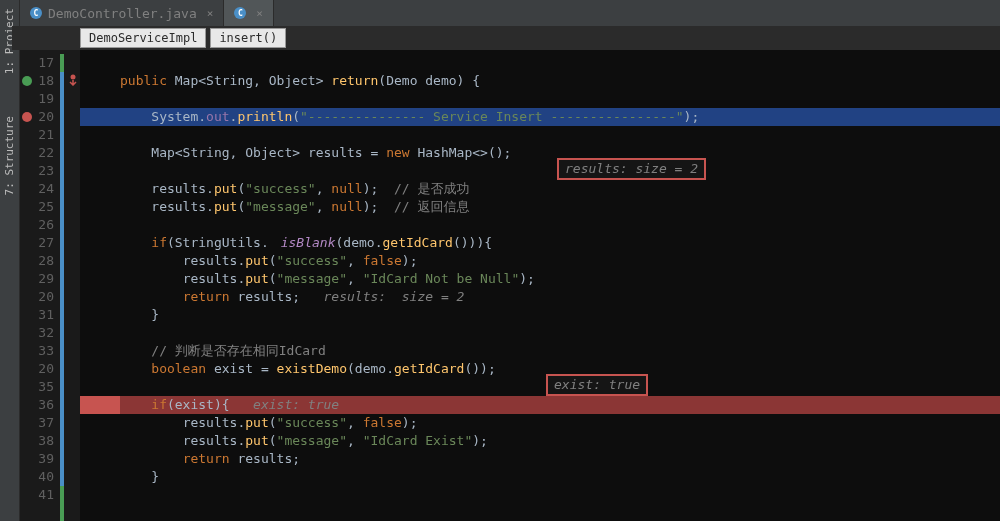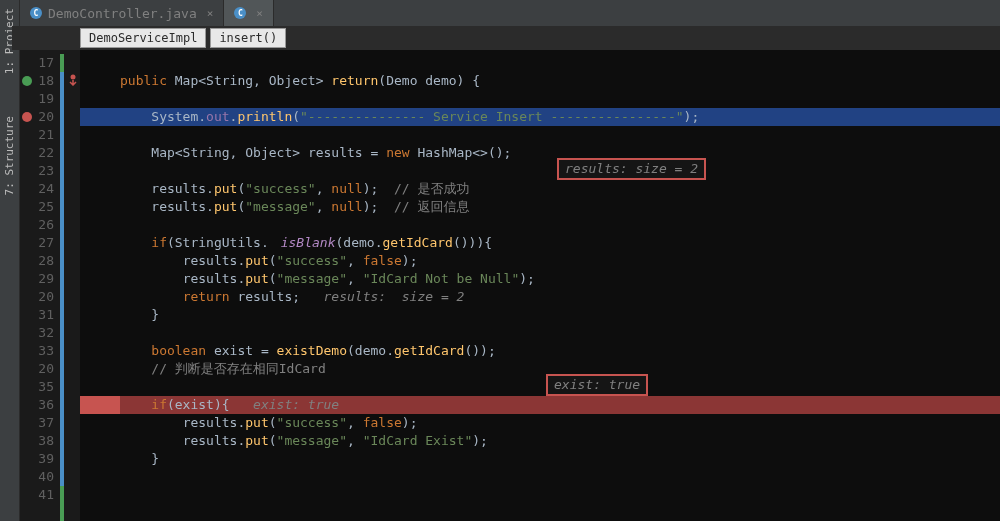--- a/index.html
+++ b/index.html
@@ -139,26 +139,27 @@
     <div class="code-line"></div>
     <div class="code-line">    <span>results</span><span>.</span><span class="method">put</span><span>(</span><span class="str">"success"</span><span>, </span><span class="kw">null</span><span>);</span><span class="comment">  // 是否成功</span></div>
     <div class="code-line">    <span>results</span><span>.</span><span class="method">put</span><span>(</span><span class="str">"message"</span><span>, </span><span class="kw">null</span><span>);</span><span class="comment">  // 返回信息</span></div>
     <div class="code-line"></div>
     <div class="code-line">    <span class="kw">if</span><span>(</span><span>StringUtils</span><span>.</span><span class="method-purple">isBlank</span><span>(</span><span>demo</span><span>.</span><span class="method">getIdCard</span><span>())){</span></div>
     <div class="code-line">        <span>results</span><span>.</span><span class="method">put</span><span>(</span><span class="str">"success"</span><span>, </span><span class="kw">false</span><span>);</span></div>
     <div class="code-line">        <span>results</span><span>.</span><span class="method">put</span><span>(</span><span class="str">"message"</span><span>, </span><span class="str">"IdCard Not be Null"</span><span>);</span></div>
     <div class="code-line">        <span class="kw">return </span><span>results</span><span>;</span>   <span class="comment-grey-italic">results:  size = 2</span></div>
     <div class="code-line">    <span>}</span></div>
     <div class="code-line"></div>
+    <div class="code-line">    <span class="comment">// 判断是否存在相同IdCard</span></div>
     <div class="code-line">    <span class="kw">boolean </span><span>exist</span><span> = </span><span class="method">existDemo</span><span>(</span><span>demo</span><span>.</span><span class="method">getIdCard</span><span>());</span></div>
-    <div class="code-line">    <span class="comment">// 判断是否存在相同IdCard</span></div>
     <div class="code-line"></div>
     <div class="code-line line-highlight-red"><span class="line-indent-red"></span>    <span class="kw">if</span><span>(</span><span>exist</span><span>){</span>   <span class="comment-grey-italic">exist: true</span></div>
     <div class="code-line">        <span>results</span><span>.</span><span class="method">put</span><span>(</span><span class="str">"success"</span><span>, </span><span class="kw">false</span><span>);</span></div>
     <div class="code-line">        <span>results</span><span>.</span><span class="method">put</span><span>(</span><span class="str">"message"</span><span>, </span><span class="str">"IdCard Exist"</span><span>);</span></div>
+    <div class="code-line">        <span class="kw">return </span><span>results</span><span>;</span></div>
     <div class="code-line">    <span>}</span></div>
 
     <div class="hint-box" style="left:477px; top:108px; height:22px;">
       <span class="hint-text">results:  size = 2</span>
     </div>
     <div class="hint-box" style="left:466px; top:324px; height:22px;">
       <span class="hint-text">exist: true</span>
     </div>
   </div>
 </div>

